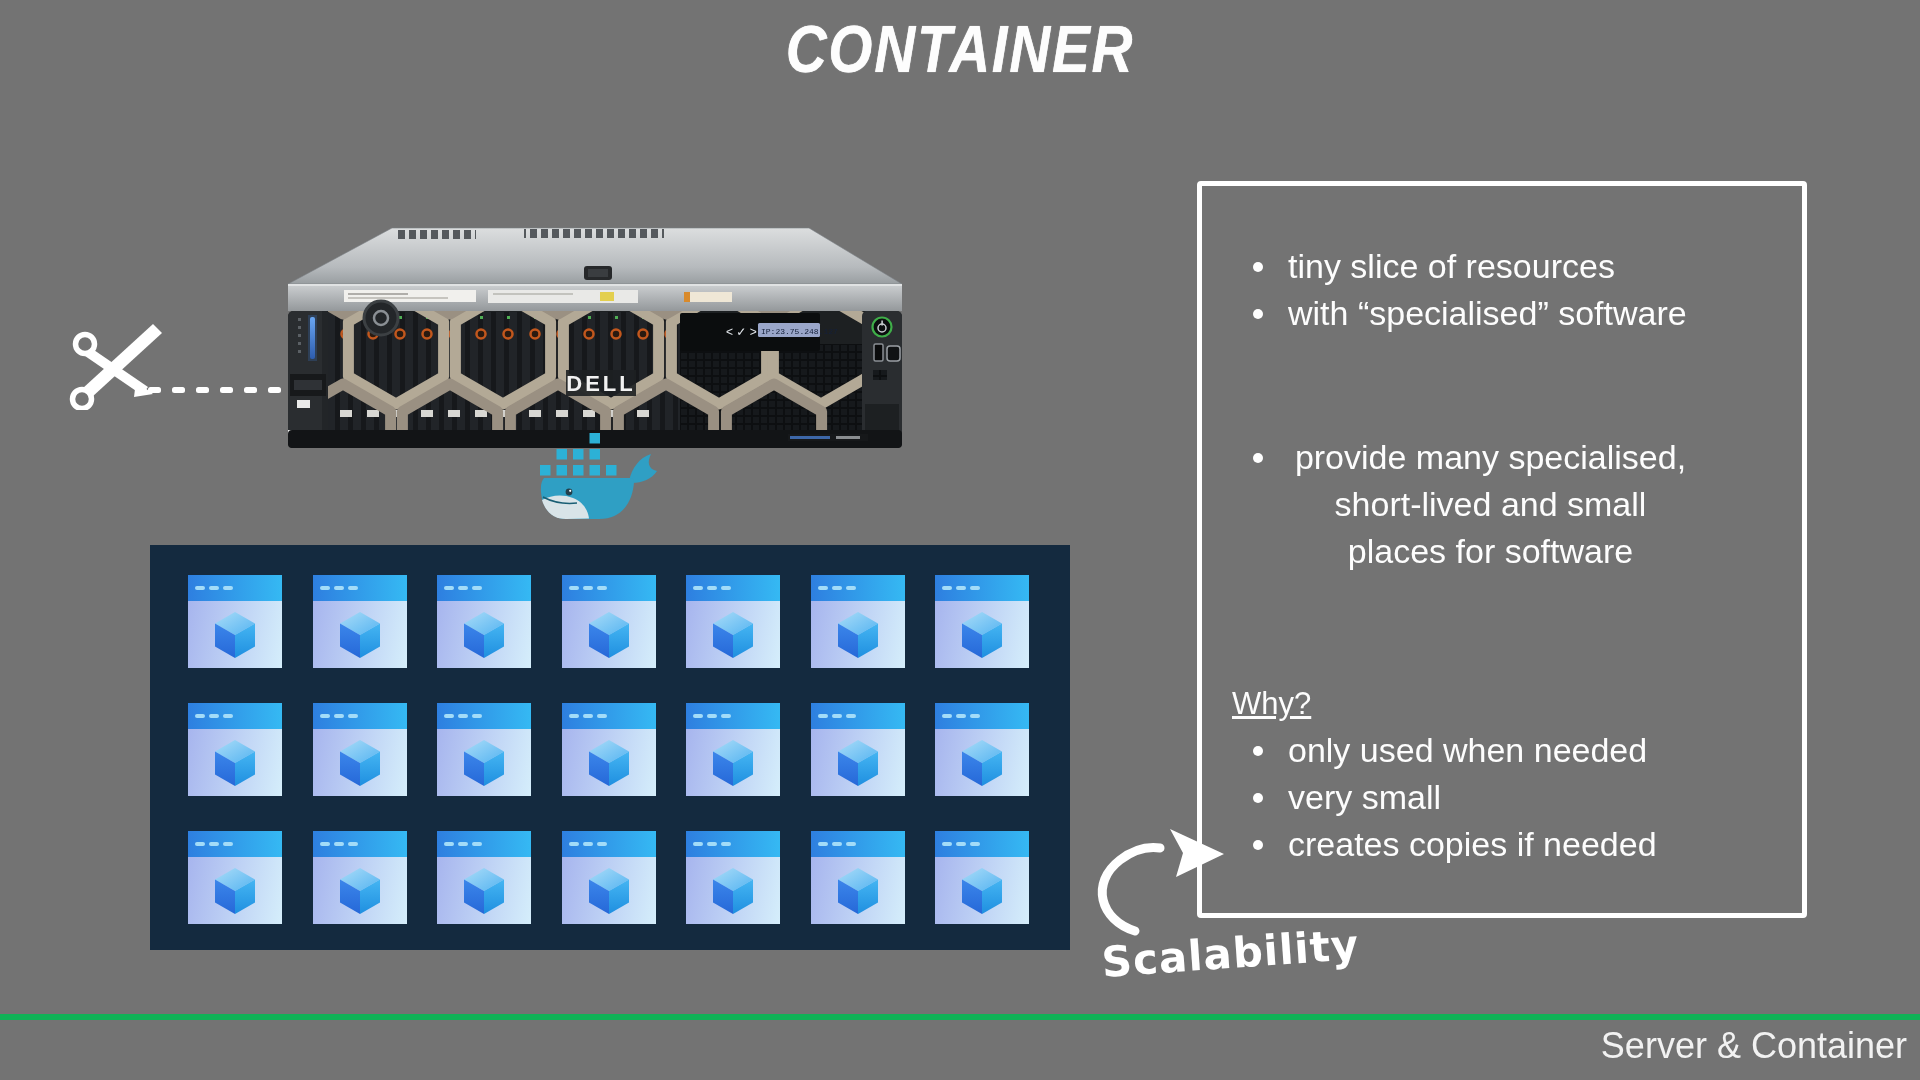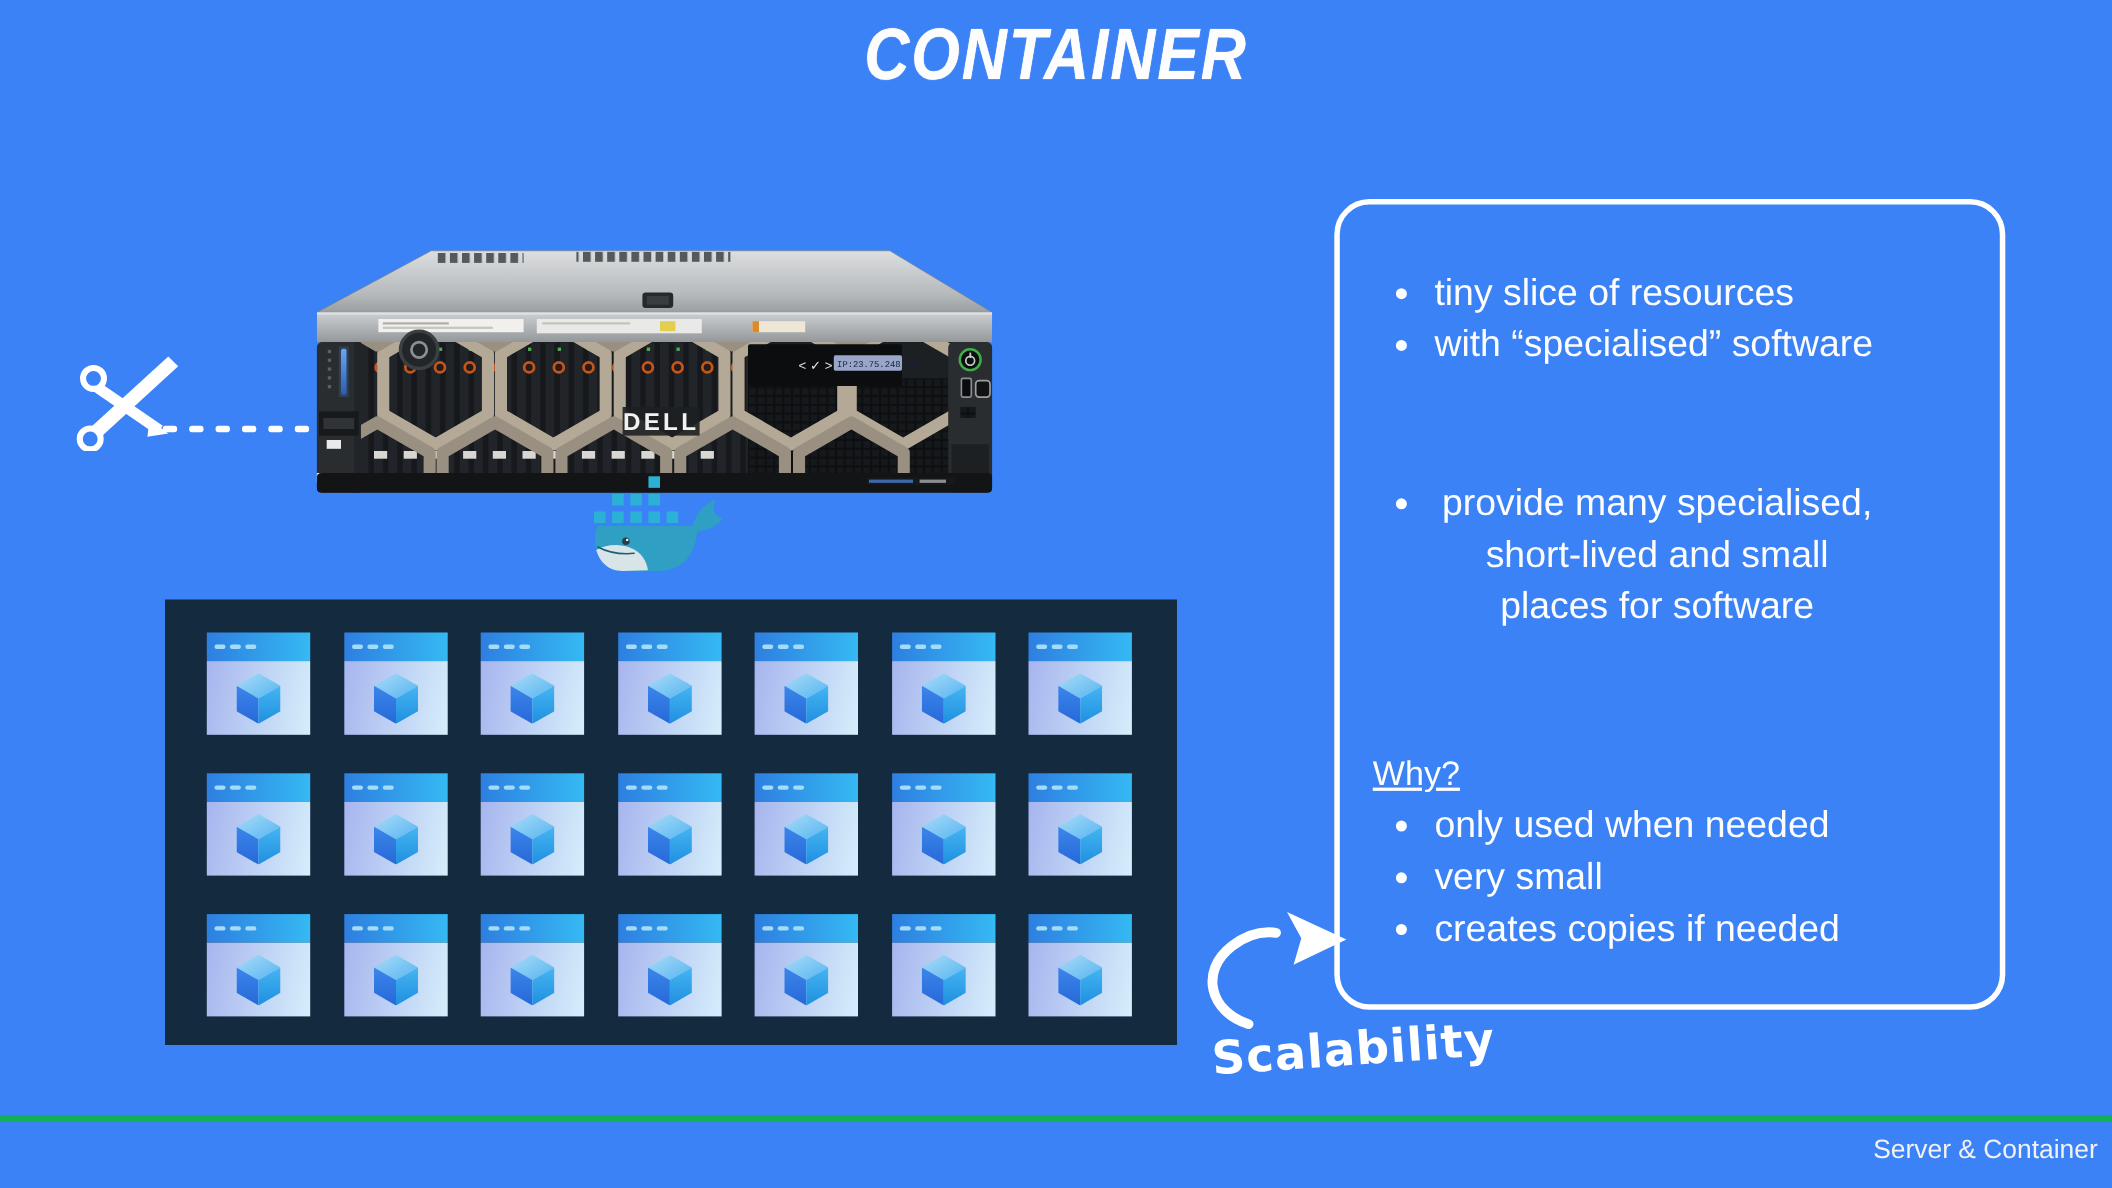--- a/index.html
+++ b/index.html
@@ -1,16 +1,16 @@
 <!DOCTYPE html>
 <html><head>
 <meta charset="utf-8">
 <style>
   html,body{margin:0;padding:0;background:#000;}
-  .slide{position:relative;width:1920px;height:1080px;background:#3b82f6;overflow:hidden;
+  .slide{position:relative;width:1920px;height:1080px;background:#737373;overflow:hidden;
          font-family:"Liberation Sans",sans-serif;color:#fff;}
 
   
   .title{position:absolute;left:0;right:0;top:8px;text-align:center;
          font-size:66px;line-height:82px;font-weight:bold;font-style:italic;
          letter-spacing:2px;transform:scaleX(.86);color:#fdfdfd;
          text-shadow:0 0 1px #fff;}
 
   
   .scissors{position:absolute;left:60px;top:315px;}
@@ -29,38 +29,38 @@
               grid-template-rows:repeat(3,93px);column-gap:30.5px;row-gap:35px;}
   .win{width:94px;height:93px;display:flex;flex-direction:column;}
   .win .bar{height:26px;background:linear-gradient(90deg,#2e7fe0,#35b9f3);
             display:flex;align-items:center;padding-left:7px;gap:4px;}
   .win .dot{width:10px;height:4.5px;border-radius:3px;background:#a3dcf8;}
   .win .body{flex:1;background:linear-gradient(100deg,#a7b5ee,#d5eefb);
              display:flex;align-items:center;justify-content:center;}
 
   
   .info-box{position:absolute;left:1197px;top:181px;width:610px;height:737px;
-            border:5px solid #fff;border-radius:32px;box-sizing:border-box;margin-left:16px;}
+            border:5px solid #fff;border-radius:4px;box-sizing:border-box;}
   .info-box ul{list-style:none;margin:0;padding:0;position:absolute;}
   .info-box li{position:relative;padding-left:35px;font-size:34px;line-height:47px;color:#fdfdfd;}
   .info-box li .b{position:absolute;left:0;top:19px;width:10px;height:10px;border-radius:50%;background:#fff;}
   .g1{left:51px;top:57px;}
   .g2{left:51px;top:248px;width:440px;text-align:center;}
   .why-label{position:absolute;left:30px;top:494px;font-size:31px;line-height:47px;color:#fdfdfd;text-decoration:underline;}
   .g3{left:51px;top:541px;}
 
   
   .arrow{position:absolute;left:1080px;top:823px;}
   .scalability{position:absolute;left:1100px;top:938px;font-size:42px;font-weight:bold;
                font-family:"DejaVu Sans",sans-serif;transform:rotate(-4deg);
                transform-origin:left top;letter-spacing:1px;color:#fff;}
 
   
   .footer-line{position:absolute;left:0;top:1014px;width:1920px;height:6px;background:#10b257;}
-  .footer-label{position:absolute;right:13px;top:1029px;font-size:24px;line-height:34px;color:#f2f2f2;}
+  .footer-label{position:absolute;right:13px;top:1029px;font-size:36px;line-height:34px;color:#f2f2f2;}
 </style>
 </head>
 <body>
 
 <svg width="0" height="0" style="position:absolute" aria-hidden="true">
   <defs>
     <linearGradient id="cubeTop" x1="0" y1="0" x2="1" y2="1">
       <stop offset="0" stop-color="#aadcf8"></stop>
         <stop offset="1" stop-color="#55b4f1"></stop>
     </linearGradient>

